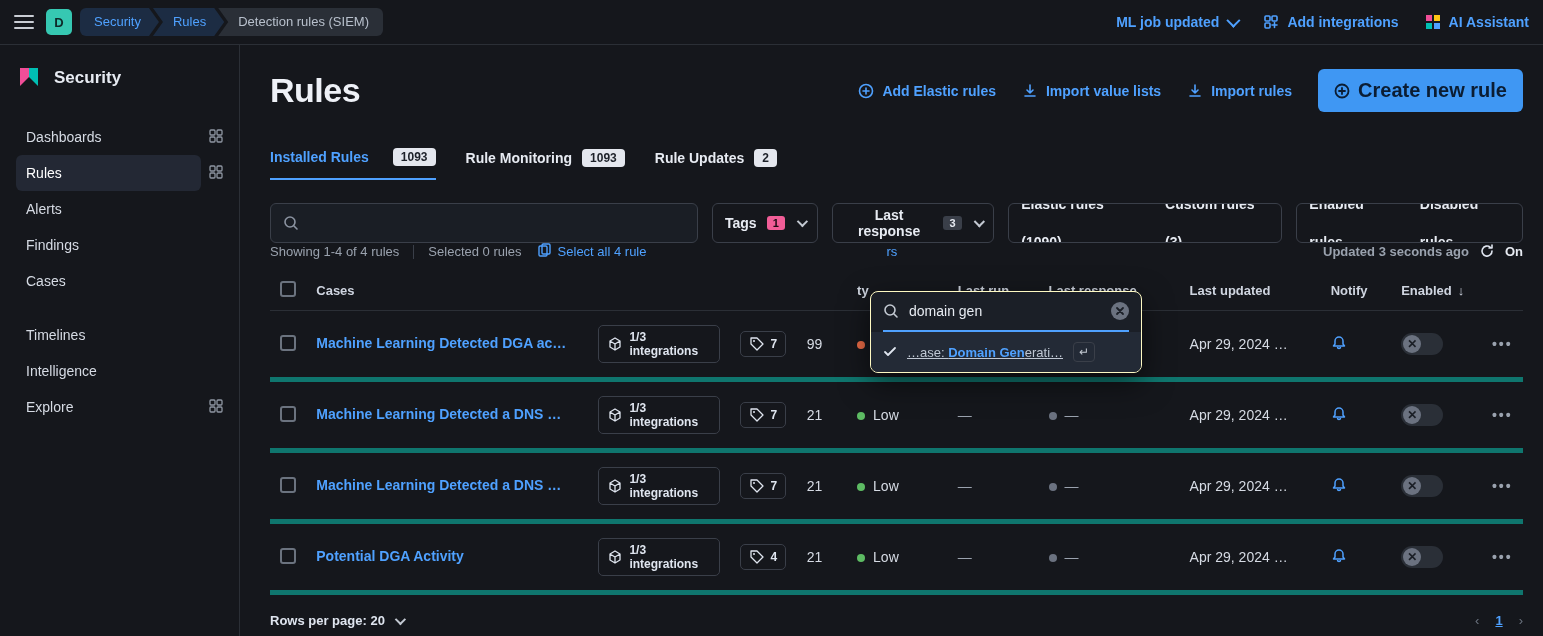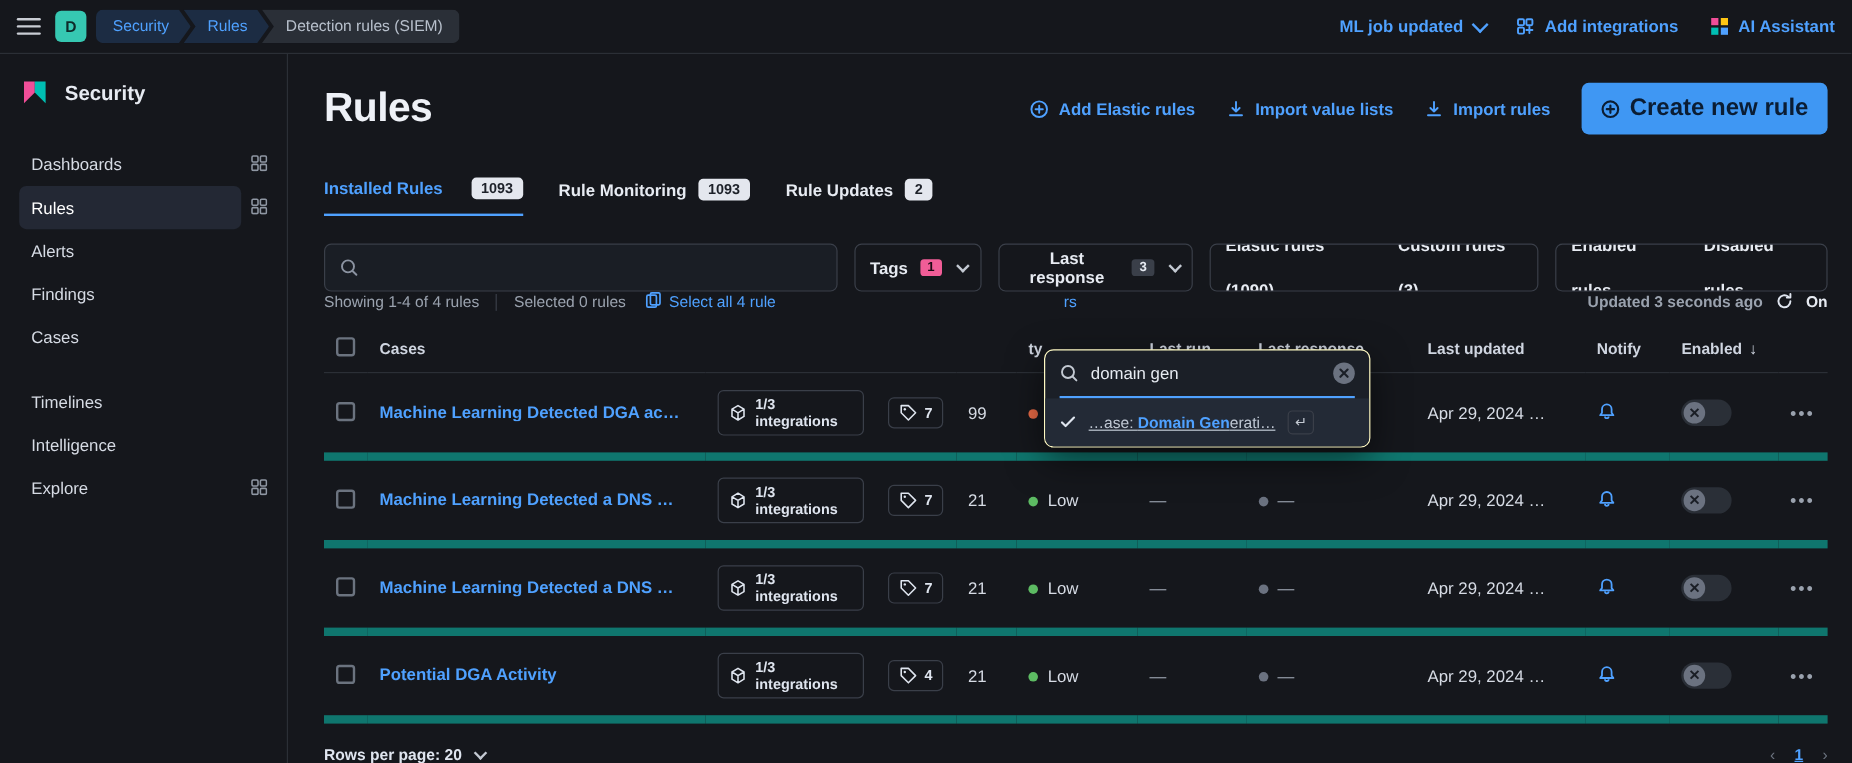--- a/index.html
+++ b/index.html
@@ -178,21 +178,21 @@
   .result-text { color:#bfc7d3; font-size:13px; text-decoration: underline; overflow:hidden; text-overflow:ellipsis; white-space:nowrap; }
   .result-text .match { color:#4fa1ff; font-weight:700; }
 
   
   table { width:100%; border-collapse:collapse; margin-top:12px; }
   thead th {
     text-align:left; font-weight:700; color:#cfd5e0; font-size:13px; padding:10px 10px;
     border-bottom:1px solid #2b2f36;
   }
   tbody td {
-    padding:14px 10px; border-bottom:7px solid #0f766e; vertical-align:middle; font-size:14px; color:#d6dbe4;
+    padding:14px 10px; border-bottom:5px solid #0f766e; vertical-align:middle; font-size:14px; color:#d6dbe4;
   }
   .chk {
     width:16px;height:16px;border:2px solid #6b737f;border-radius:3px;display:inline-block;cursor:pointer;
   }
   .rule-link{ color:#4fa1ff; font-weight:600; cursor:pointer; max-width:260px; overflow:hidden; text-overflow:ellipsis; white-space:nowrap; display:inline-block;}
   .badge-outline{
     border:1px solid #3a3f49; border-radius:5px; padding:4px 8px; font-size:12px; font-weight:700; color:#dfe5ef;
     display:inline-flex; align-items:center; gap:6px; cursor:pointer;
   }
   .sev-dot{ width:8px;height:8px;border-radius:50%; display:inline-block; margin-right:8px;}

